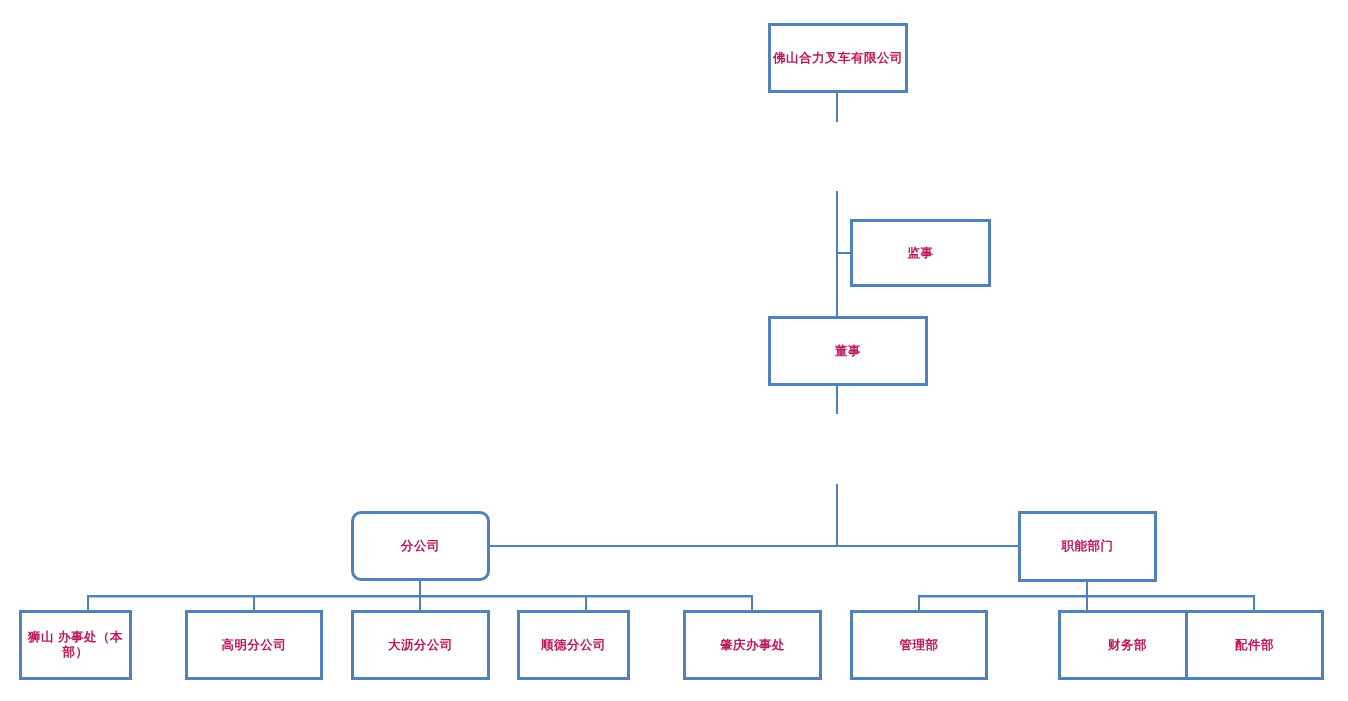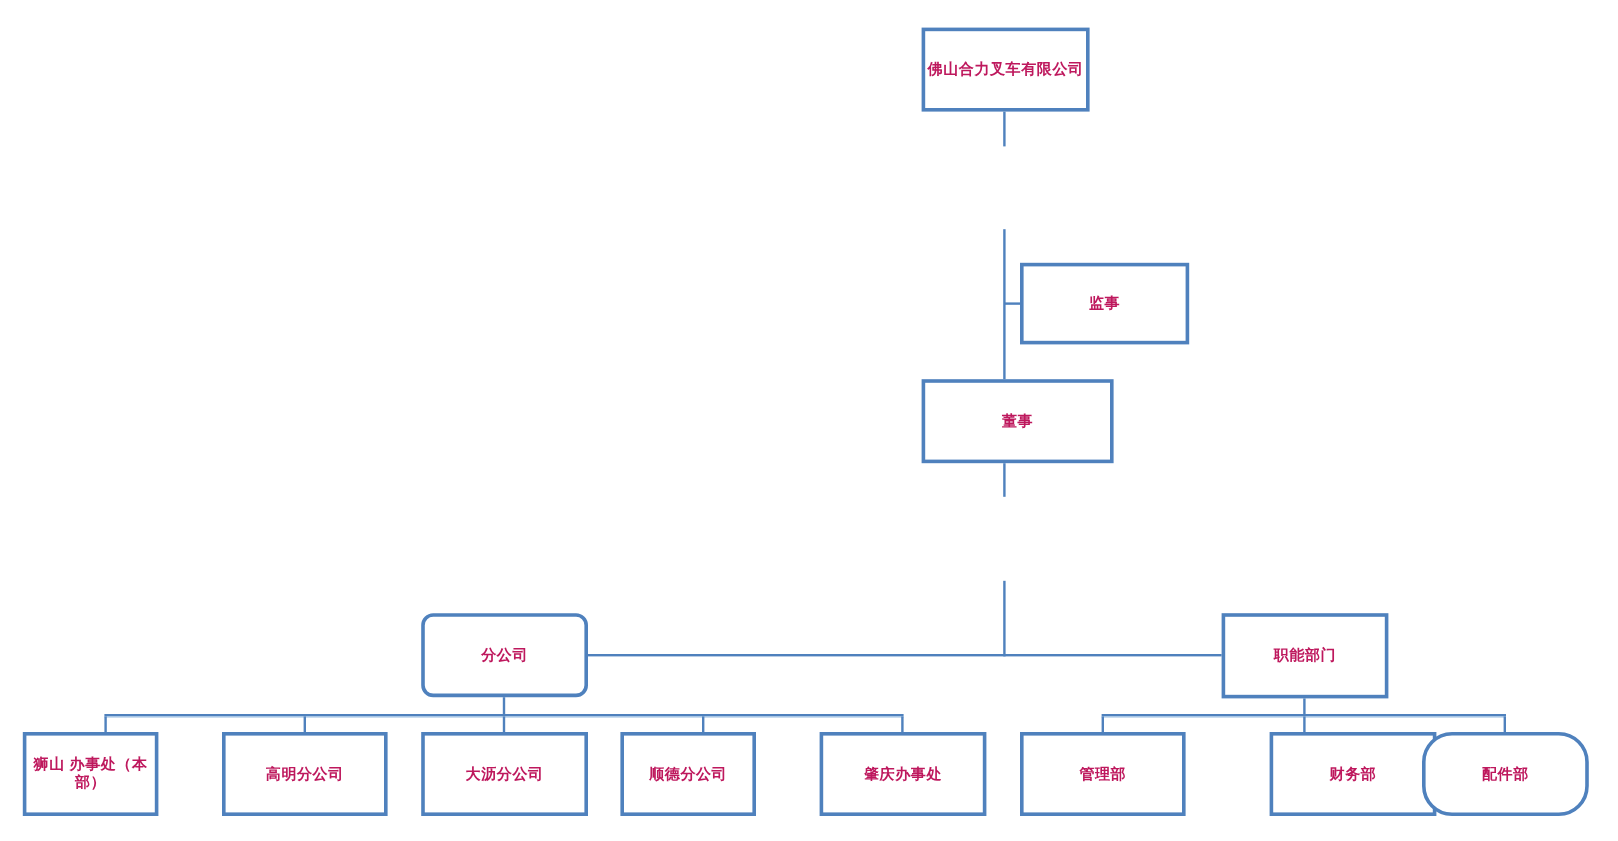--- a/index.html
+++ b/index.html
@@ -71,21 +71,21 @@
   <div class="node" style="left:351px; top:610px; width:139px; height:70px;">大沥分公司</div>
 
   <div class="node" style="left:517px; top:610px; width:113px; height:70px;">顺德分公司</div>
 
   <div class="node" style="left:683px; top:610px; width:139px; height:70px;">肇庆办事处</div>
 
   <div class="node" style="left:850px; top:610px; width:138px; height:70px;">管理部</div>
 
   <div class="node" style="left:1018px; top:610px; width:139px; height:70px;margin-left:40px;">财务部</div>
 
-  <div class="node" style="left:1185px; top:610px; width:139px; height:70px;border-radius:25px;">配件部</div>
+  <div class="node" style="left:1185px; top:610px; width:139px; height:70px;">配件部</div>
 
   <div class="vline" style="left:836px; top:93px;  height:29px;"></div>
   <div class="vline" style="left:836px; top:191px; height:125px;"></div>
   <div class="hline" style="left:837px; top:252px; width:13px;"></div>
   <div class="vline" style="left:836px; top:386px; height:28px;"></div>
   <div class="vline" style="left:836px; top:484px; height:63px;"></div>
   <div class="hline" style="left:490px; top:545px; width:528px;"></div>
 
   <div class="vline" style="left:419px; top:581px; height:16px;"></div>
   <div class="bus" style="left:87px;  top:595px; width:666px;"></div>

